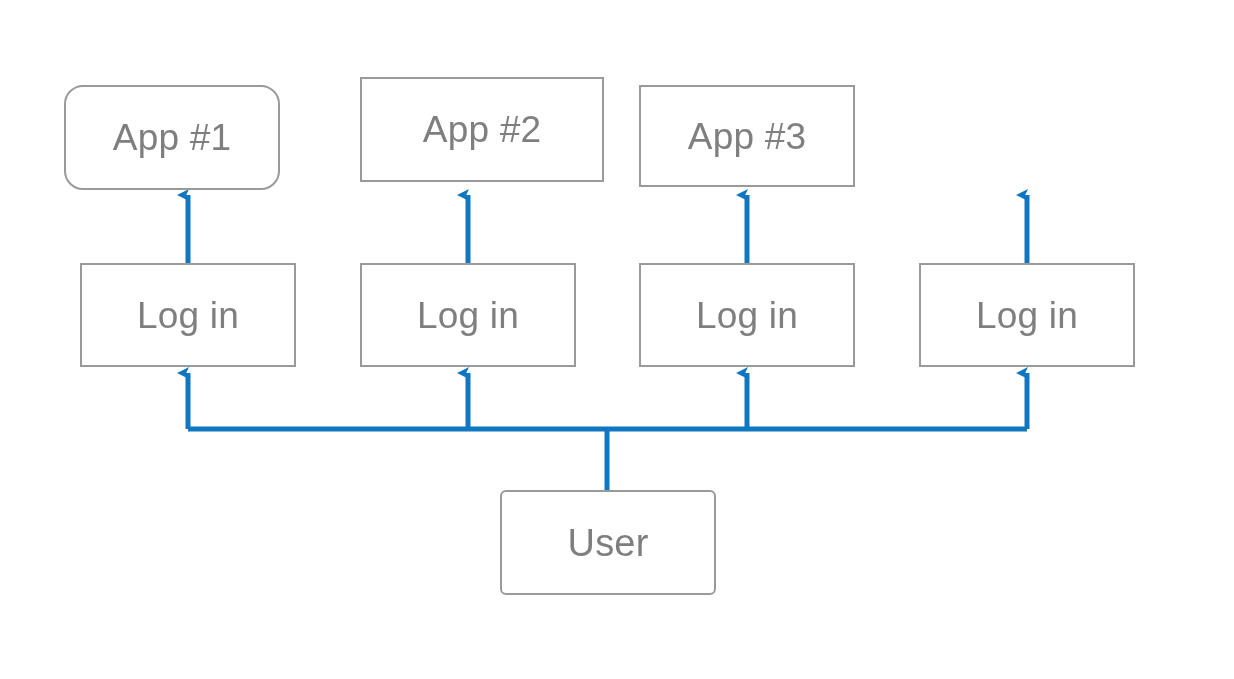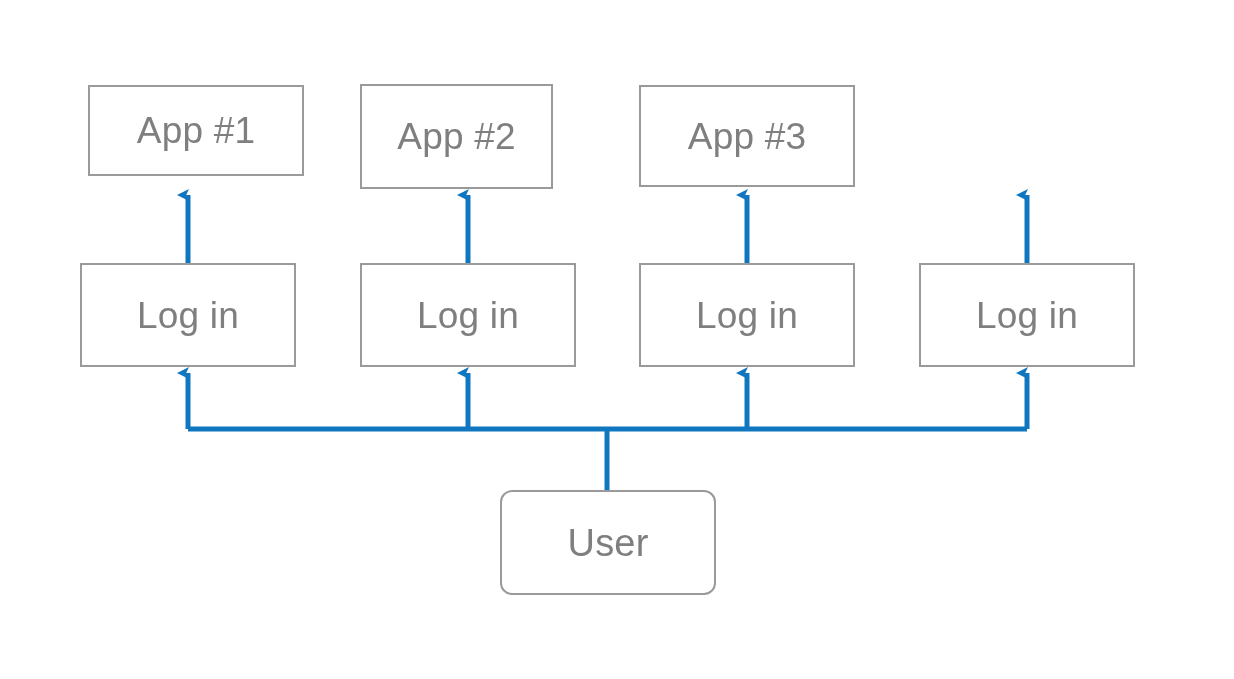--- a/index.html
+++ b/index.html
@@ -41,25 +41,25 @@
   .node-label {
     color: #7f7f7f;
     font-size: 37px;
     font-weight: 400;
     line-height: 1;
     letter-spacing: 0.2px;
     white-space: nowrap;
     user-select: none;
   }
   .node.rounded {
-    border-radius: 12px;
+    border-radius: 6px;
   }
   
-  #node-app-1 { left: 88px;  top: 85px;  width: 216px; height: 91px; }
-  #node-app-2 { left: 360px; top: 84px;  width: 193px; height: 105px; }
+  #node-app-1 { left: 64px;  top: 85px;  width: 216px; height: 105px; border-radius: 19px; }
+  #node-app-2 { left: 360px; top: 77px;  width: 244px; height: 105px; }
   #node-app-3 { left: 639px; top: 85px;  width: 216px; height: 102px; }
   #node-app-4 { left: 919px; top: 85px;  width: 216px; height: 105px; }
   
   #node-login-1 { left: 80px;  top: 263px; width: 216px; height: 104px; }
   #node-login-2 { left: 360px; top: 263px; width: 216px; height: 104px; }
   #node-login-3 { left: 639px; top: 263px; width: 216px; height: 104px; }
   #node-login-4 { left: 919px; top: 263px; width: 216px; height: 104px; }
   
   #node-user { left: 500px; top: 490px; width: 216px; height: 105px; }
   #node-user .node-label { font-size: 38px; }

